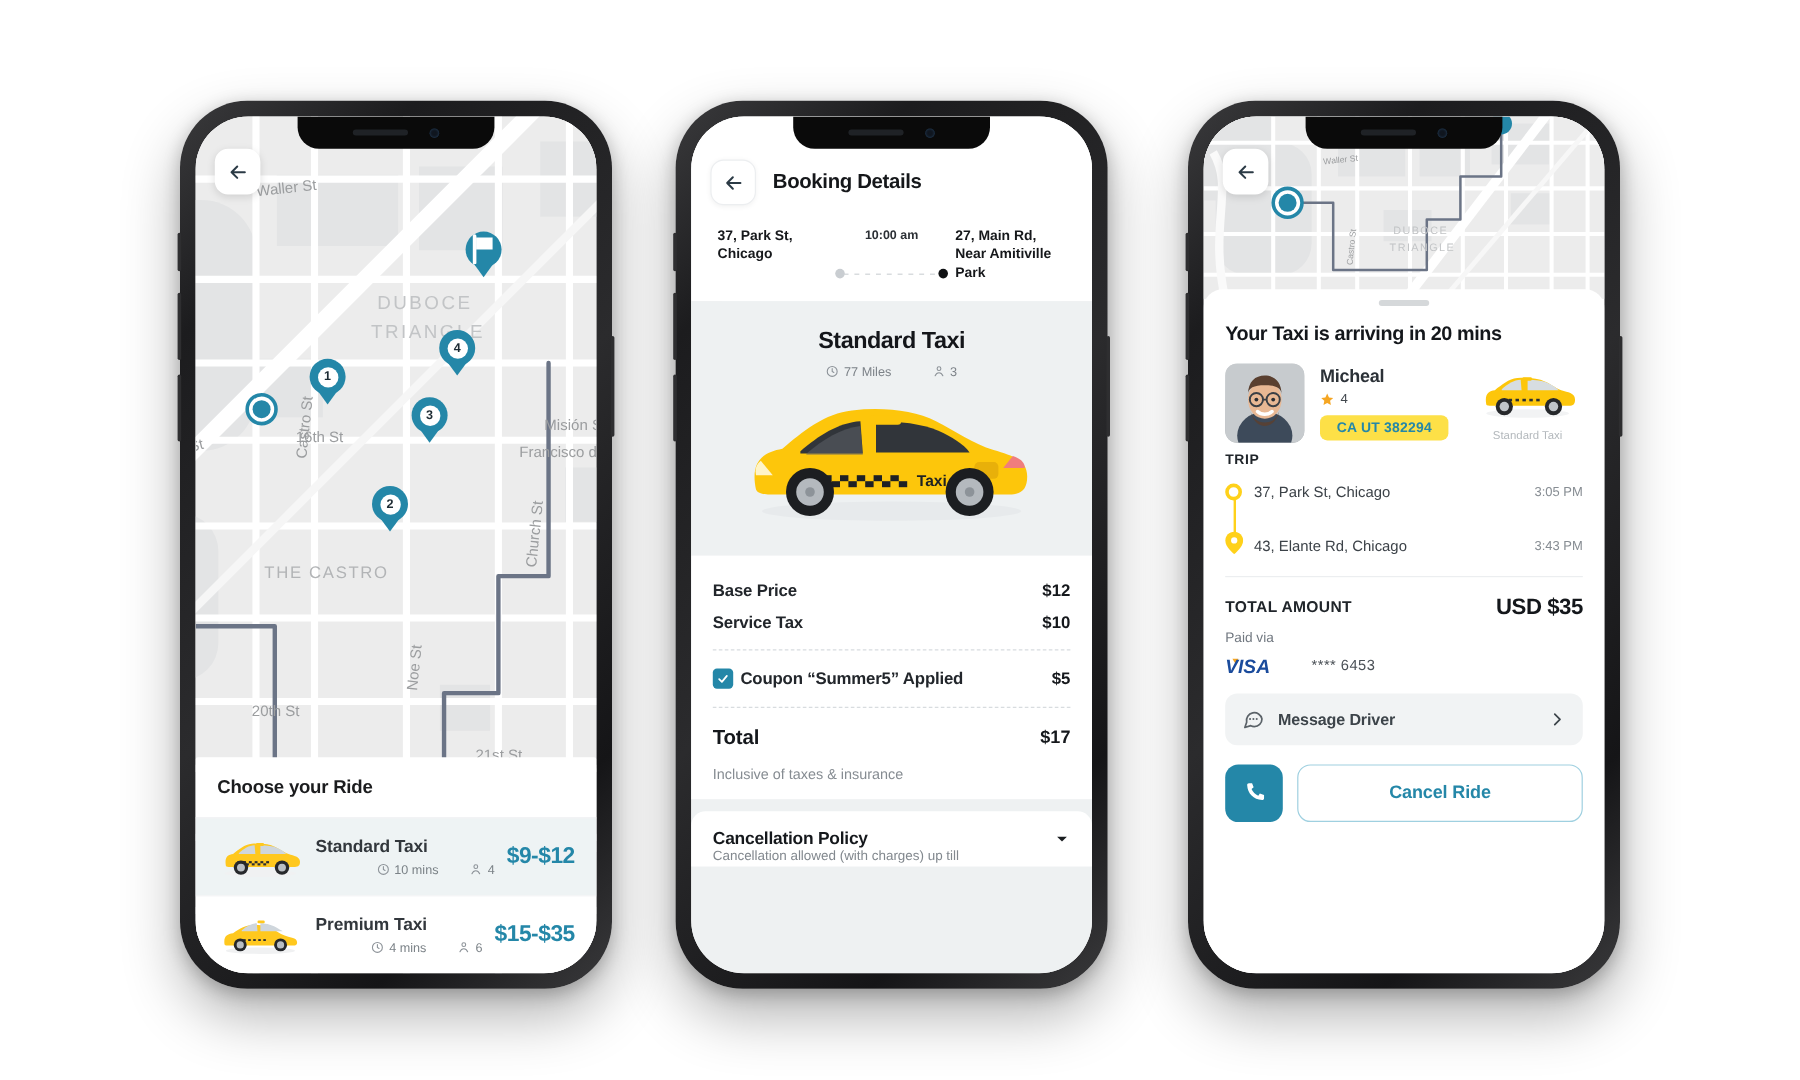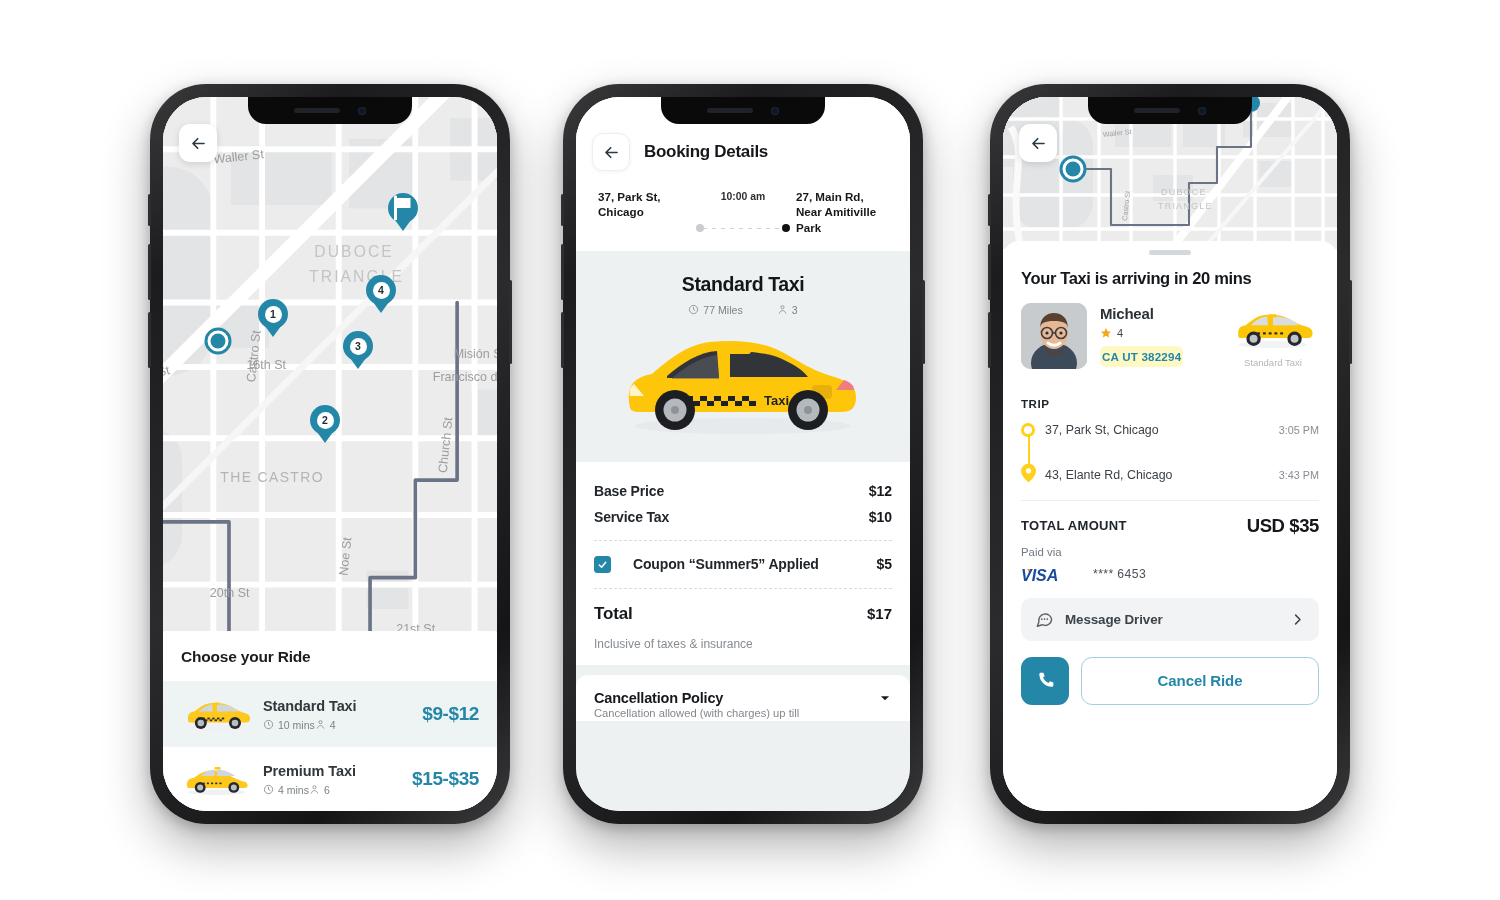--- a/index.html
+++ b/index.html
@@ -102,21 +102,21 @@
     padding:17px 18px 15px;
   }
   .ride {
     display:flex; align-items:center; gap:10px;
     padding:11px 18px; border-top:1px solid #f2f3f4;
   }
   .ride.sel { background:#eef3f4; }
   .ride .carimg { width:72px; height:42px; flex:0 0 72px; }
   .ride .info { flex:1 1 auto; min-width:0; }
   .ride .nm { font-size:14.5px; font-weight:600; color:#32373c; letter-spacing:-0.1px; }
-  .ride .meta { display:flex; align-items:center; margin-top:5px; }
+  .ride .meta { display:flex; gap:26px; align-items:center; margin-top:5px;justify-content:flex-end; }
   .ride .meta span { font-size:10.5px; color:#7b8287; display:flex; align-items:center; gap:4px; }
   .ride .price { font-size:19px; font-weight:700; color:#2487A8; white-space:nowrap; letter-spacing:-0.4px;}
   .cta {
     display:block; width:calc(100% - 36px); margin:16px 18px 22px;
     background:#2487A8; color:#fff; border:none; border-radius:9px;
     padding:14px 0; font-size:15.5px; font-weight:700; letter-spacing:-0.1px;
     font-family:"Liberation Sans", sans-serif; cursor:pointer;
   }
 
   
@@ -153,21 +153,21 @@
   .carhero .m span { font-size:10.6px; color:#7c8288; display:flex; align-items:center; gap:4px; }
   .carhero .img { margin-top:14px; }
 
   .fare {
     background:#fff; margin:0; padding:16px 18px 14px;
   }
   .frow { display:flex; justify-content:space-between; align-items:center; padding:5px 0; }
   .frow .l { font-size:14px; font-weight:600; color:#22262b; letter-spacing:-0.15px; }
   .frow .r { font-size:14px; font-weight:700; color:#15181c; }
   .divd { border-top:1px dashed #d8dcdf; margin:10px 0; }
-  .cpn { display:flex; align-items:center; gap:22px; }
+  .cpn { display:flex; align-items:center; gap:6px; }
   .cbox {
     width:17px; height:17px; border-radius:3.5px; background:#2487A8;
     display:flex; align-items:center; justify-content:center; flex:0 0 17px; cursor:pointer;
   }
   .totrow .l { font-size:17px; font-weight:700; color:#15181c; }
   .totrow .r { font-size:15px; font-weight:700; color:#15181c; }
   .incl { font-size:12px; color:#868c92; margin-top:8px; }
   .policy {
     background:#fff; margin-top:10px; border-radius:12px 12px 0 0; padding:15px 18px 0;
   }
@@ -186,26 +186,26 @@
   .p3 h2 { font-size:16.5px; font-weight:700; color:#14171b; letter-spacing:-0.35px; margin-top:14px; }
   .drv { display:flex; align-items:flex-start; gap:13px; margin-top:15px; }
   .avatar {
     width:66px; height:66px; border-radius:10px; overflow:hidden; flex:0 0 66px;
     background:linear-gradient(160deg,#cfd3d6,#9ea3a7);
   }
   .drv .who { flex:1 1 auto; padding-top:2px; }
   .drv .nm { font-size:15px; font-weight:700; color:#2b3137; letter-spacing:-0.2px; }
   .drv .rt { display:flex; align-items:center; gap:5px; margin-top:5px; font-size:11px; color:#42484e; }
   .plate {
-    display:inline-block; margin-top:7px; background:#fef9c3; border-radius:6px;
-    padding:4px 2px; font-size:11.6px; font-weight:700; color:#2487A8; letter-spacing:0.2px;
+    display:inline-block; margin-top:7px; background:#fde047; border-radius:6px;
+    padding:4px 14px; font-size:11.6px; font-weight:700; color:#2487A8; letter-spacing:0.2px;
   }
   .drv .vt { text-align:center; flex:0 0 92px; padding-top:2px; }
   .drv .vt .lab { font-size:9.5px; color:#b3b8bc; margin-top:2px; }
-  .trip-h { font-size:11.6px; font-weight:700; color:#20252a; letter-spacing:0.5px; margin-top:28px; }
+  .trip-h { font-size:11.6px; font-weight:700; color:#20252a; letter-spacing:0.5px; margin-top:8px; }
   .trip { position:relative; margin-top:10px; padding-left:24px; }
   .trip .spine { position:absolute; left:7px; top:9px; bottom:12px; width:2px; background:#FFD11A; }
   .trow { display:flex; justify-content:space-between; align-items:center; position:relative; padding:3px 0; }
   .trow + .trow { margin-top:25px; }
   .trow .a { font-size:12.4px; color:#3c4248; }
   .trow .t { font-size:10.8px; color:#878d93; }
   .mk { position:absolute; left:-24px; top:50%; transform:translateY(-50%); }
   .mk.ring { width:14px; height:14px; border-radius:50%; border:3px solid #FFD11A; background:#fff; }
   .sep { border-top:1px solid #eceef0; margin:15px 0 0; }
   .totline { display:flex; justify-content:space-between; align-items:center; margin-top:14px; }

